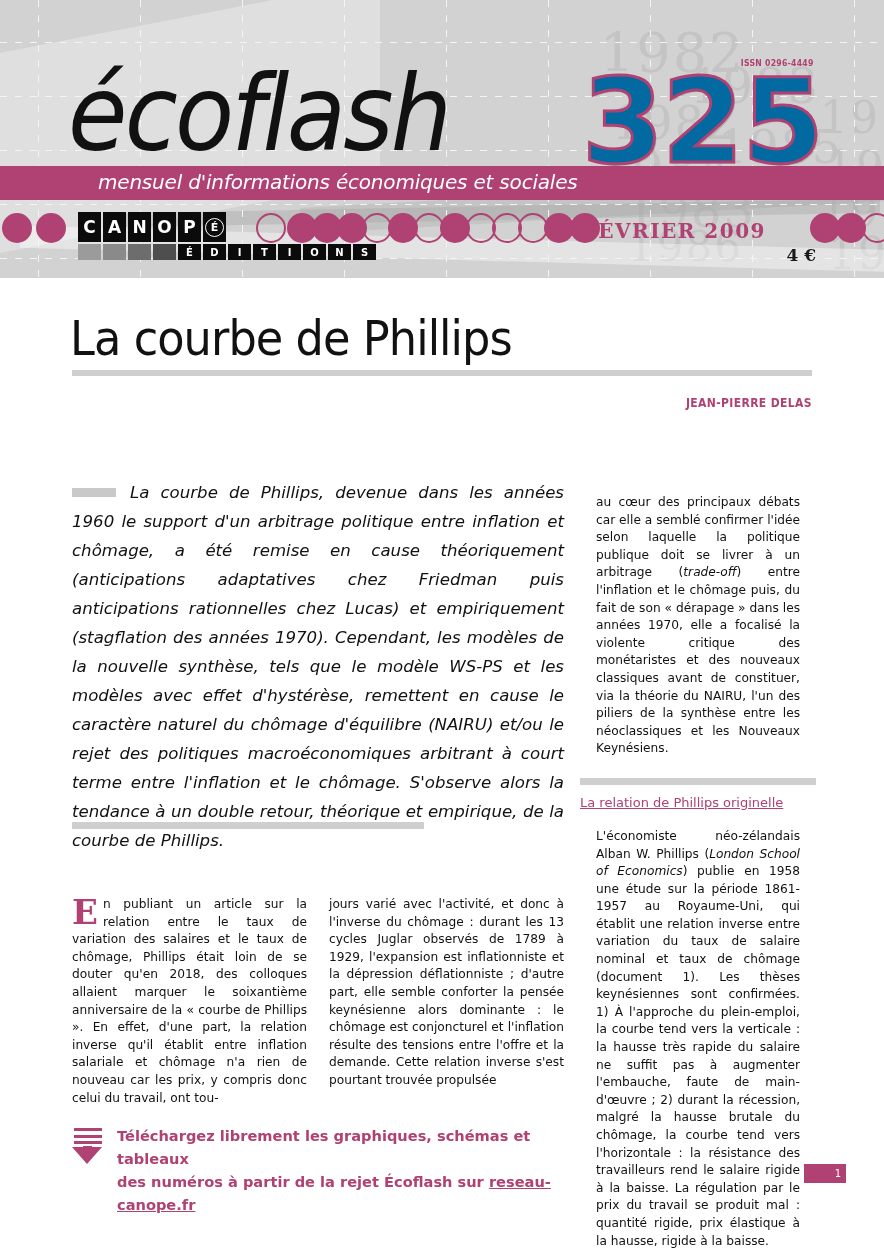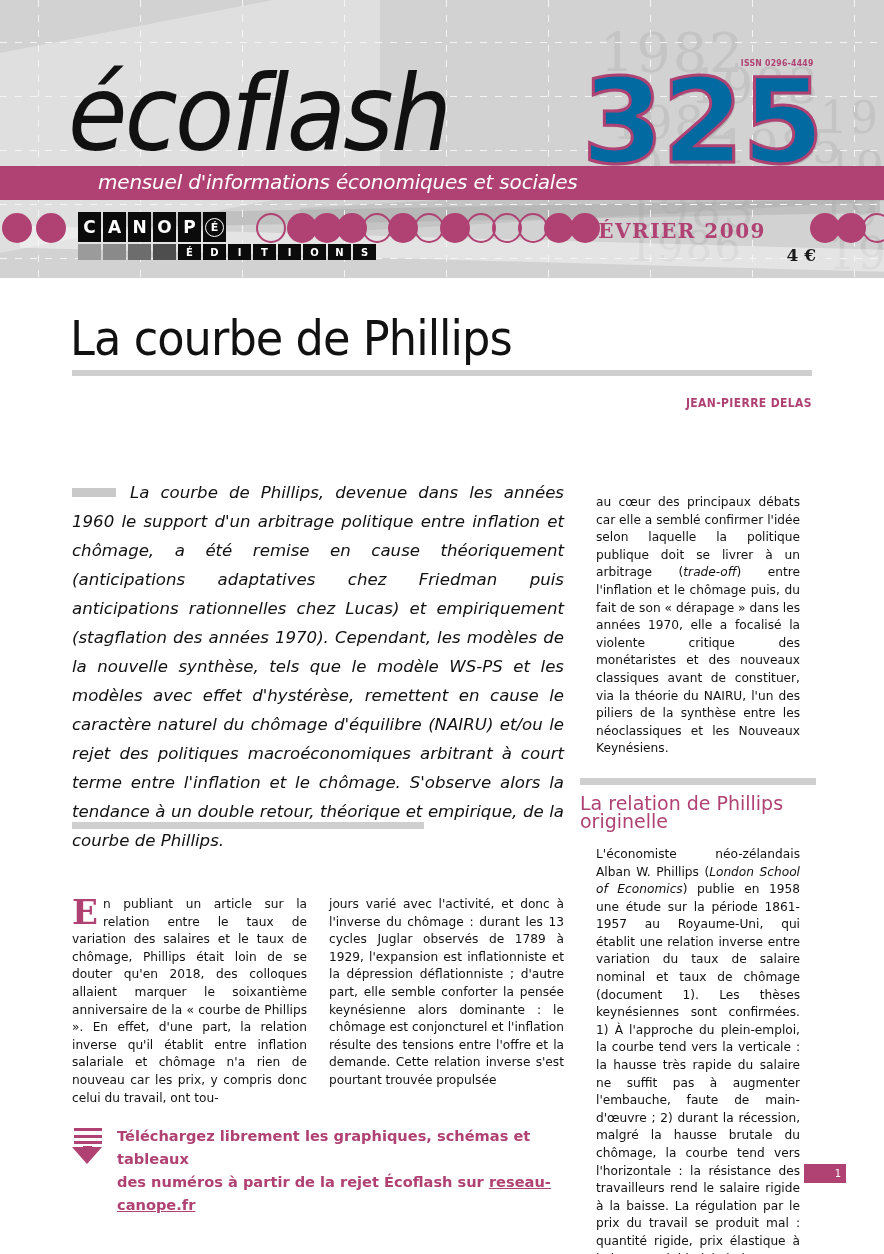--- a/index.html
+++ b/index.html
@@ -353,25 +353,26 @@
     font-size: 15.5px;
     line-height: 19px;
     color: #b04173;
     letter-spacing: -0.1px;
     margin-bottom: 18px;
     text-align: left;
   }
   .sub-head {
     font-family: "DejaVu Sans", sans-serif;
     font-weight: 400;
-    font-size: 19px;
+    font-size: 13px;
     line-height: 18px;
     color: #b04173;
     margin-bottom: 2px;
     text-align: left;
+    text-decoration: underline;
   }
 
   
   .callout {
     position: absolute;
     left: 72px; top: 1124px;
     width: 500px;
     display: flex;
     align-items: flex-start;
     gap: 13px;

